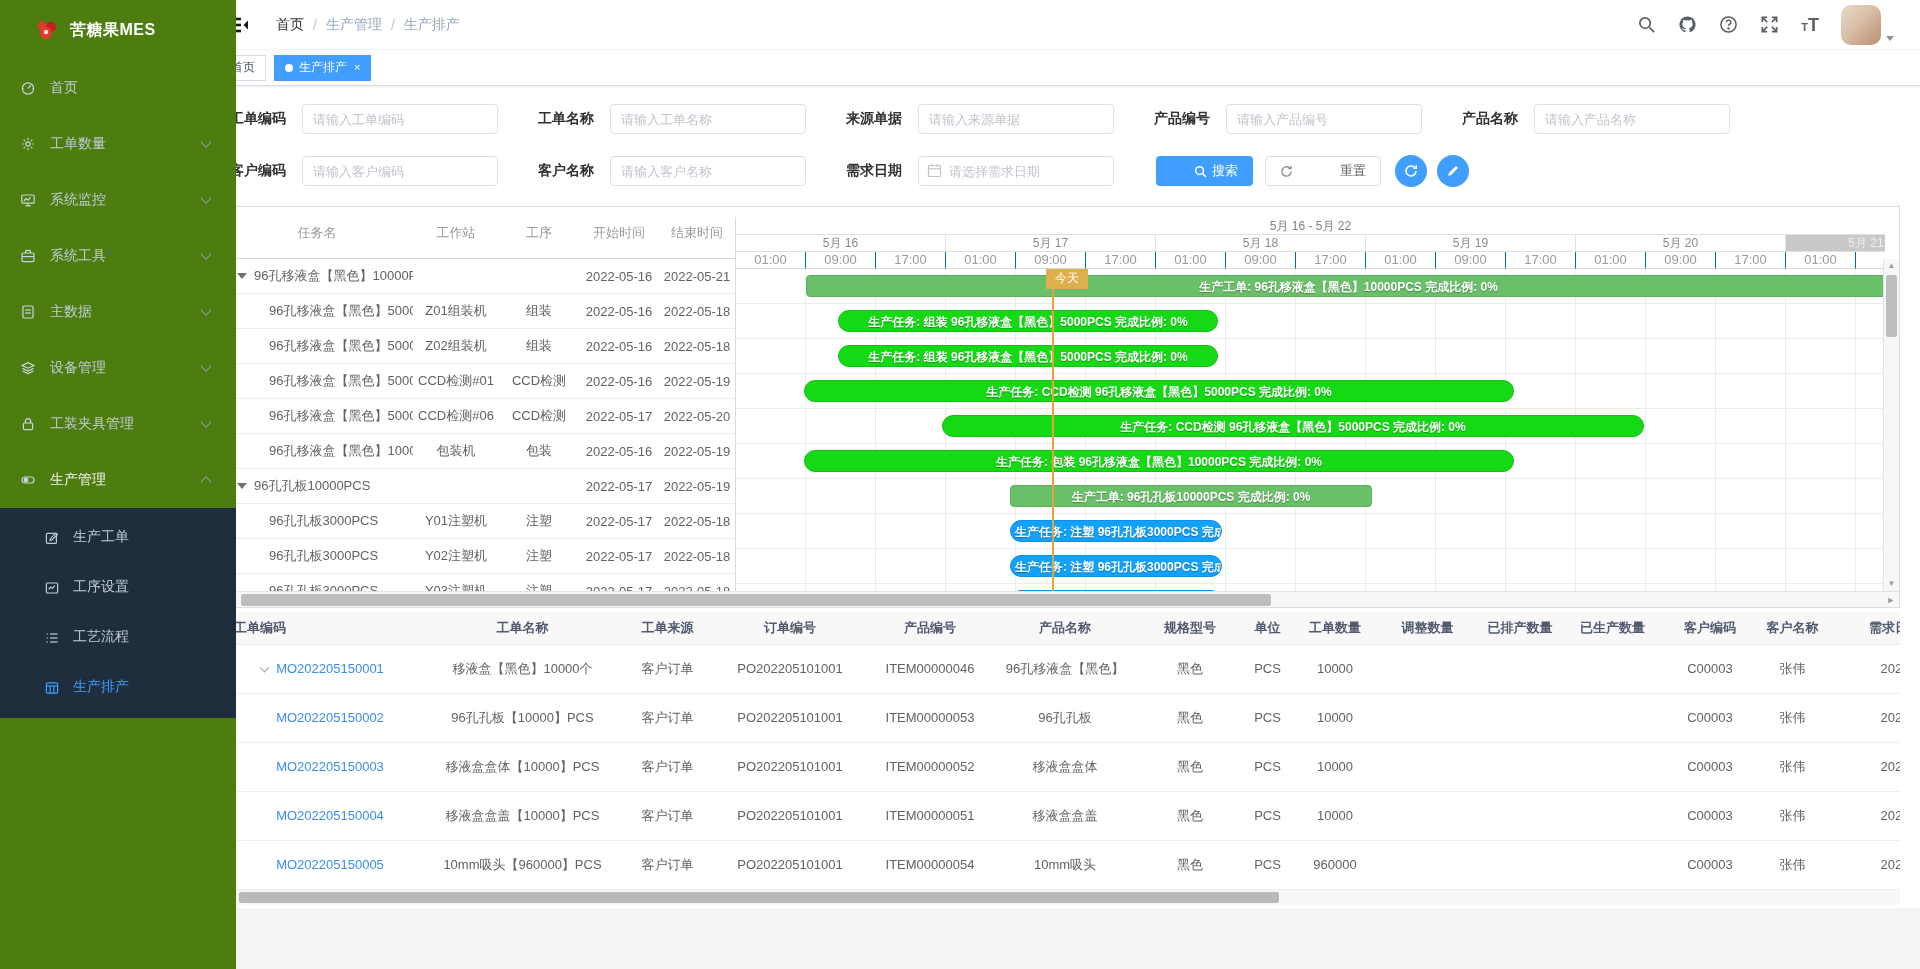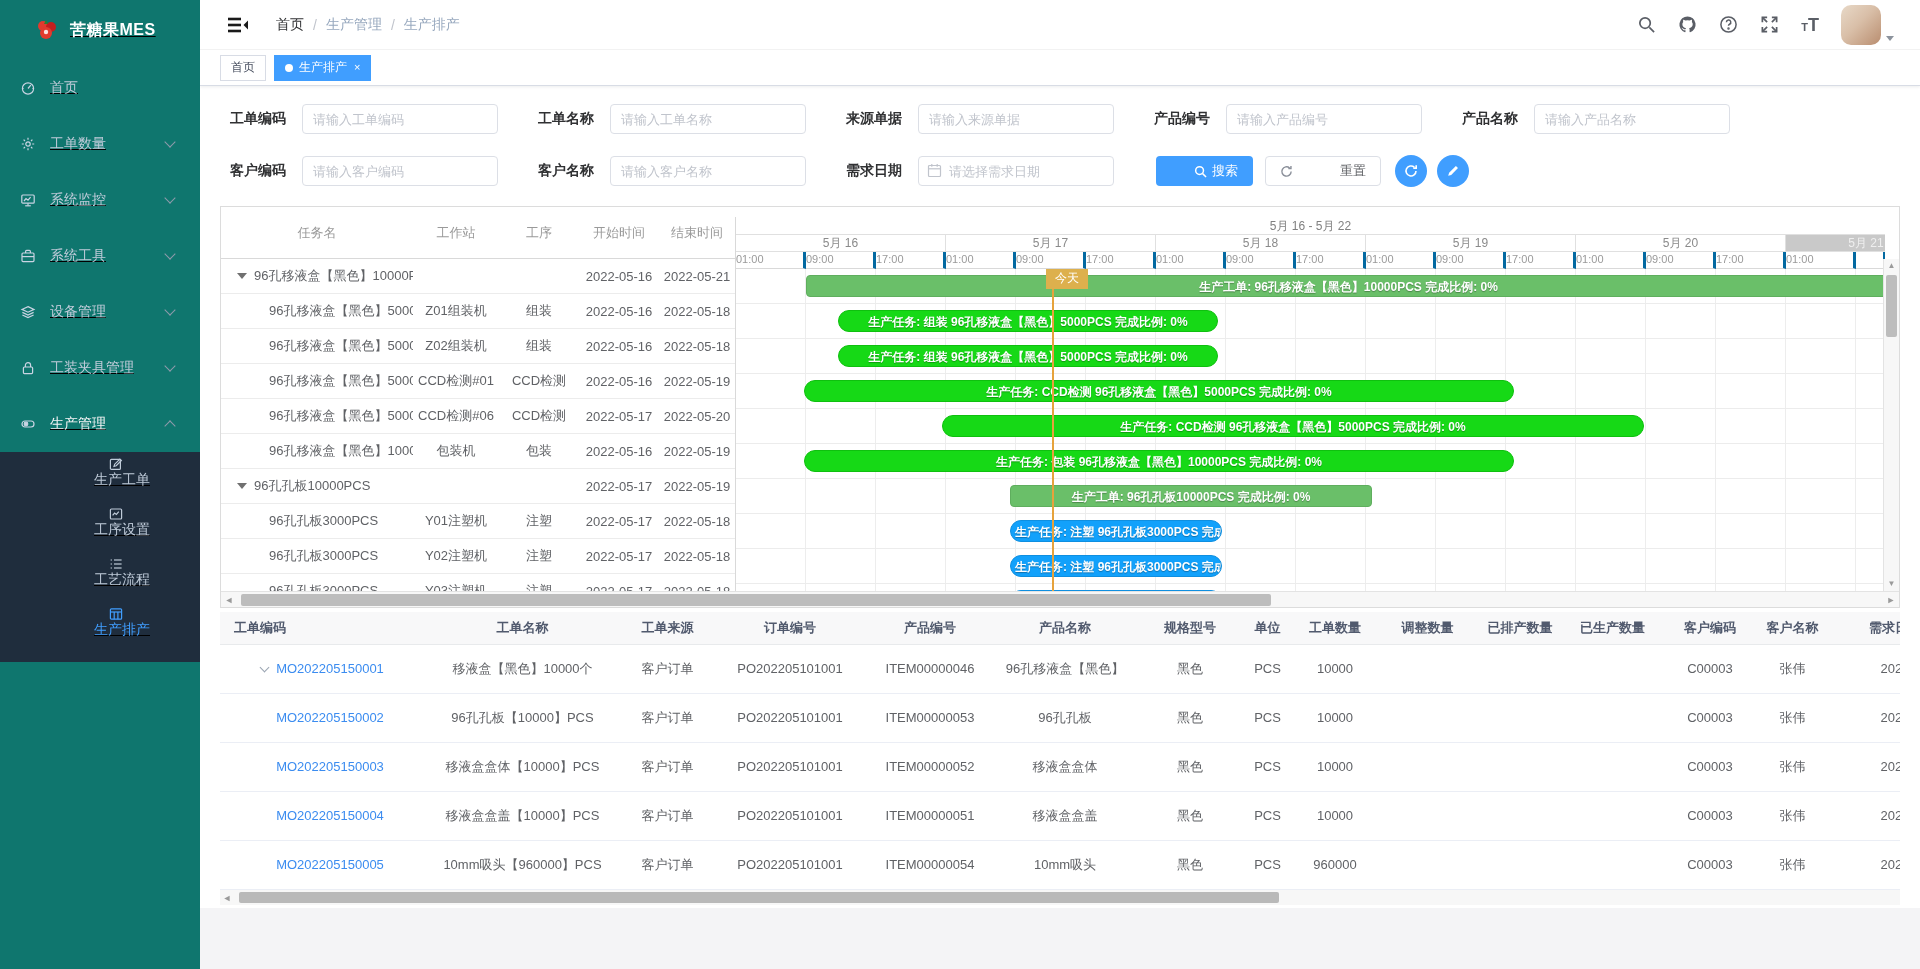--- a/index.html
+++ b/index.html
@@ -1,34 +1,34 @@
 <!DOCTYPE html>
 <html><head>
 <meta charset="utf-8">
 <style>
   * { margin:0; padding:0; box-sizing:border-box; }
   html,body { width:1920px; height:969px; overflow:hidden; background:#fff;
     font-family:"Liberation Sans","DejaVu Sans",sans-serif; }
 
   
-  .sidebar { position:absolute; left:0; top:0; width:200px; height:969px; background:#0f766e; z-index:30;text-decoration:underline; }
+  .sidebar { position:absolute; left:0; top:0; width:236px; height:969px; background:#4d7c0f; z-index:30; }
   .logo-row { height:60px; display:flex; align-items:center; padding-left:34px; }
   .logo-mark { width:26px; height:26px; margin-right:10px; }
   .logo-title { color:#fff; font-size:16px; font-weight:bold; letter-spacing:.5px; }
   .menu { position:relative; }
   .menu-item { height:56px; display:flex; align-items:center; padding-left:20px; color:#bfcbd9; font-size:14px; cursor:pointer; }
   .menu-item .mi-icon { width:16px; height:16px; margin-right:14px; color:#c9d4e3; flex:0 0 16px; }
   .mi-icon svg { width:16px; height:16px; display:block; }
   .menu-item .mi-label { flex:1; }
   .chev { width:8px; height:8px; border-right:1.6px solid #8f9bab; border-bottom:1.6px solid #8f9bab;
     transform:rotate(45deg); margin-right:26px; margin-top:-4px; }
   .chev.up { transform:rotate(-135deg); margin-top:4px; }
   .menu-item.expanded { color:#f4f4f5; }
   .submenu { background:#1f2d3d; padding:4px 0 6px; }
-  .submenu-item { height:50px; display:flex; align-items:center; padding-left:44px; color:#bfcbd9; font-size:14px; cursor:pointer;flex-direction:column; }
+  .submenu-item { height:50px; display:flex; align-items:center; padding-left:44px; color:#bfcbd9; font-size:14px; cursor:pointer; }
   .submenu-item .mi-icon { width:15px; height:15px; margin-right:14px; color:#bfcbd9; flex:0 0 15px; }
   .submenu-item.active { color:#409eff; }
   .submenu-item.active .mi-icon { color:#409eff; }
 
   
   .navbar { position:absolute; left:200px; top:0; right:0; height:50px; background:#fff; z-index:20;
     display:flex; align-items:center; border-bottom:1px solid #f2f2f2; }
   .hamburger { margin-left:28px; cursor:pointer; width:20px; height:16px; color:#303133; }
   .breadcrumb { margin-left:28px; font-size:14px; display:flex; align-items:center; gap:9px; }
   .bc-home { color:#303133; cursor:pointer; }
@@ -99,22 +99,22 @@
 
   .g-tl { position:absolute; left:514px; top:10px; width:1150px; height:100%; border-left:1px solid #d9d9d9; overflow:hidden; }
   .tl-range { height:18px; line-height:18px; text-align:center; font-size:12px; color:#808080;
     border-bottom:1px solid #e0e0e0; }
   .tl-days { height:17px; display:flex; }
   .tl-day { border-right:1px solid #e0e0e0; border-bottom:1px solid #e0e0e0; font-size:12px; color:#8a8a8a;
     text-align:center; line-height:16px; overflow:hidden; flex:0 0 auto; }
   .tl-day.weekend { background:#c9c9c9; color:#efefef; position:relative; }
   .tl-day.weekend .inner { width:210px; text-align:center; }
   .tl-times { height:17px; display:flex; }
-  .tl-time { border-right:3px solid #0369a1; border-bottom:1px solid #d9d9d9; font-size:11px; color:#9a9a9a;
-    line-height:15px; flex:0 0 auto; }
+  .tl-time { border-right:1px solid #0369a1; border-bottom:1px solid #d9d9d9; font-size:13px; color:#9a9a9a;
+    text-align:center; line-height:15px; flex:0 0 auto; }
   .tl-body { position:absolute; left:0; top:52px; right:0; bottom:0;
     background-image:repeating-linear-gradient(to right,transparent 0px,transparent 69px,#ededed 69px,#ededed 70px); }
   .g-trow { height:35px; border-bottom:1px solid #ececec; position:relative; }
   .gbar { position:absolute; top:6px; height:22px; line-height:22px; font-size:12px; font-weight:bold;
     color:#fff; text-align:center; overflow:hidden; white-space:nowrap; cursor:pointer;
     text-shadow:0 1px 1px rgba(0,0,0,.3); }
   .gbar.task { background:#16d916; border-radius:11px; border:1px solid #0fc00f; }
   .gbar.workorder { background:#6abf69; border-radius:4px; border:1px solid #5fae5e; }
   .gbar.selected { background:#12a1fb; border-radius:11px; border:1px solid #0f8fe0; text-align:left; padding-left:4px; }
   .today-line { position:absolute; top:0; width:2px; background:#e6a23c; z-index:5; }
@@ -200,20 +200,31 @@
   </div>
       <div class="menu-item">
     <span class="mi-icon">
           <svg viewBox="0 0 16 16" fill="none" stroke="currentColor" stroke-width="1.2">
             <rect x="2" y="5" width="12" height="8.6" rx="1"></rect>
             <path d="M5.6 5V3.4a1 1 0 0 1 1-1h2.8a1 1 0 0 1 1 1V5"></path>
             <line x1="2" y1="8.6" x2="14" y2="8.6"></line>
           </svg>
         </span>
     <span class="mi-label">系统工具</span>
+    <span class="chev"></span>
+  </div>
+      <div class="menu-item">
+    <span class="mi-icon">
+          <svg viewBox="0 0 16 16" fill="none" stroke="currentColor" stroke-width="1.2">
+            <rect x="3" y="2" width="10" height="12" rx="1"></rect>
+            <line x1="5.2" y1="6" x2="10.8" y2="6"></line>
+            <line x1="5.2" y1="9" x2="10.8" y2="9"></line>
+          </svg>
+        </span>
+    <span class="mi-label">主数据</span>
     <span class="chev"></span>
   </div>
       <div class="menu-item">
     <span class="mi-icon">
           <svg viewBox="0 0 16 16" fill="none" stroke="currentColor" stroke-width="1.2">
             <path d="M8 2.6l6 2.8-6 2.8-6-2.8z"></path>
             <path d="M2.4 8.4L8 11l5.6-2.6"></path>
             <path d="M2.4 11L8 13.6 13.6 11"></path>
           </svg>
         </span>

